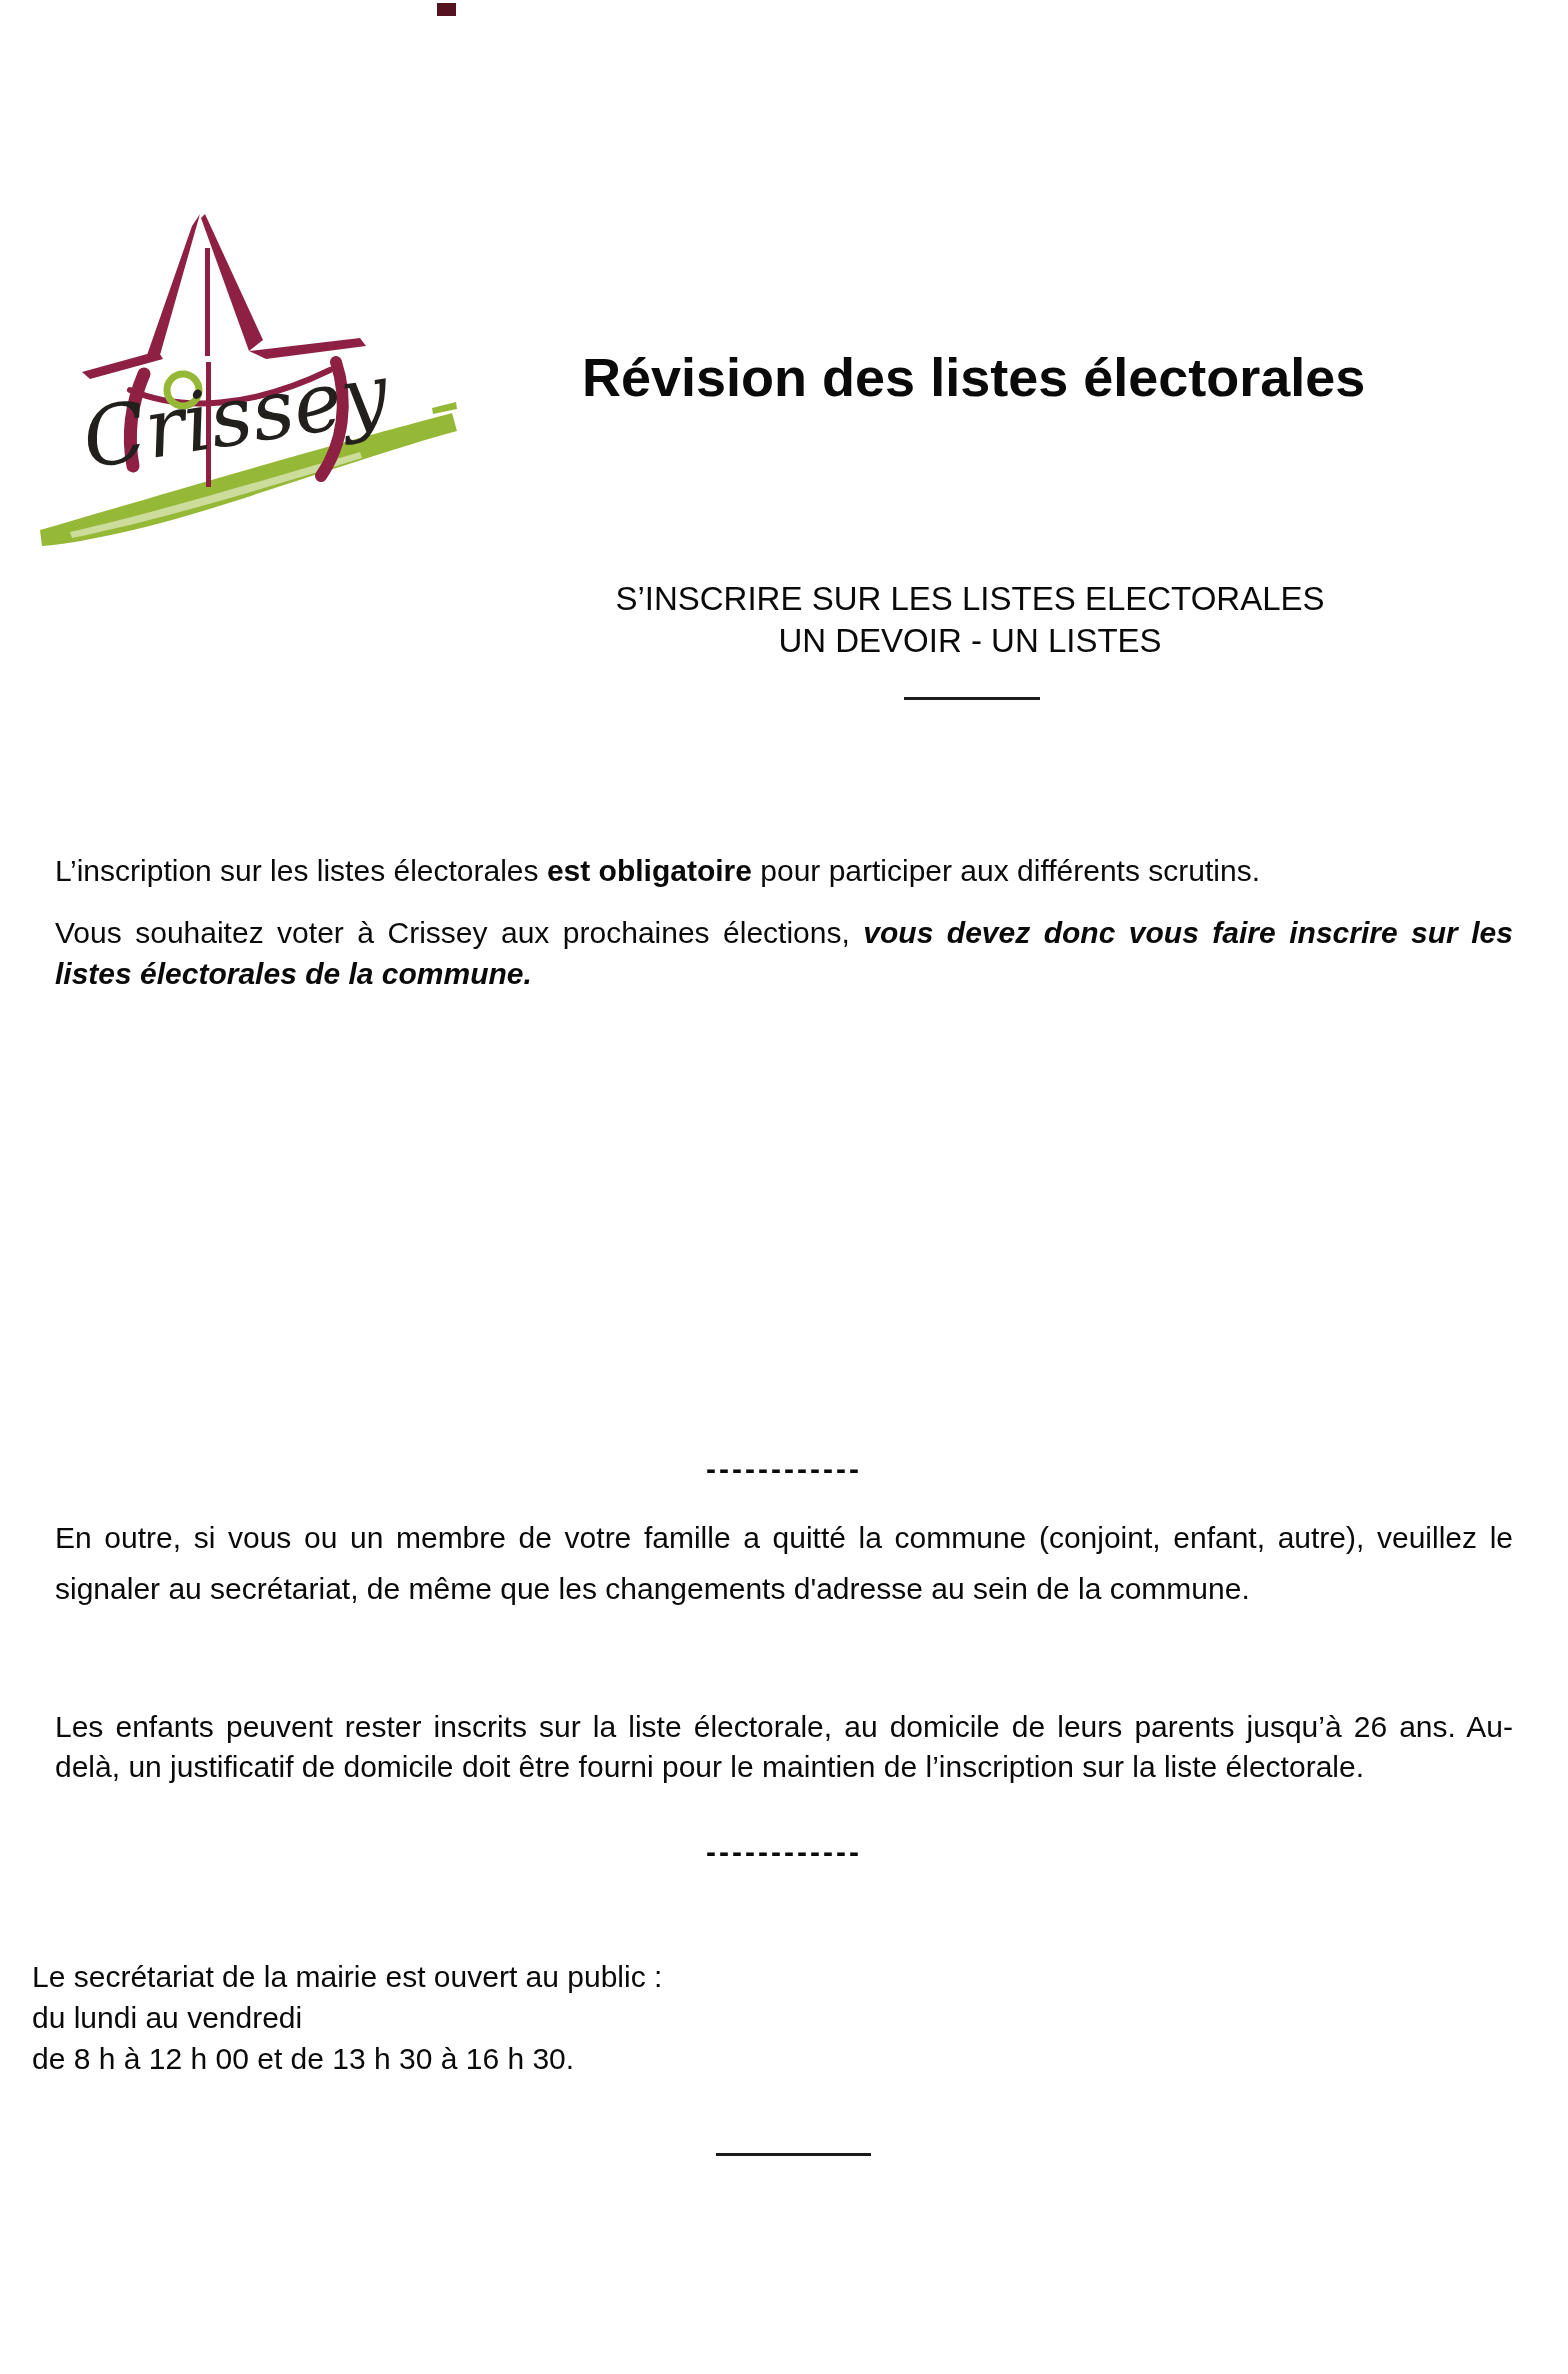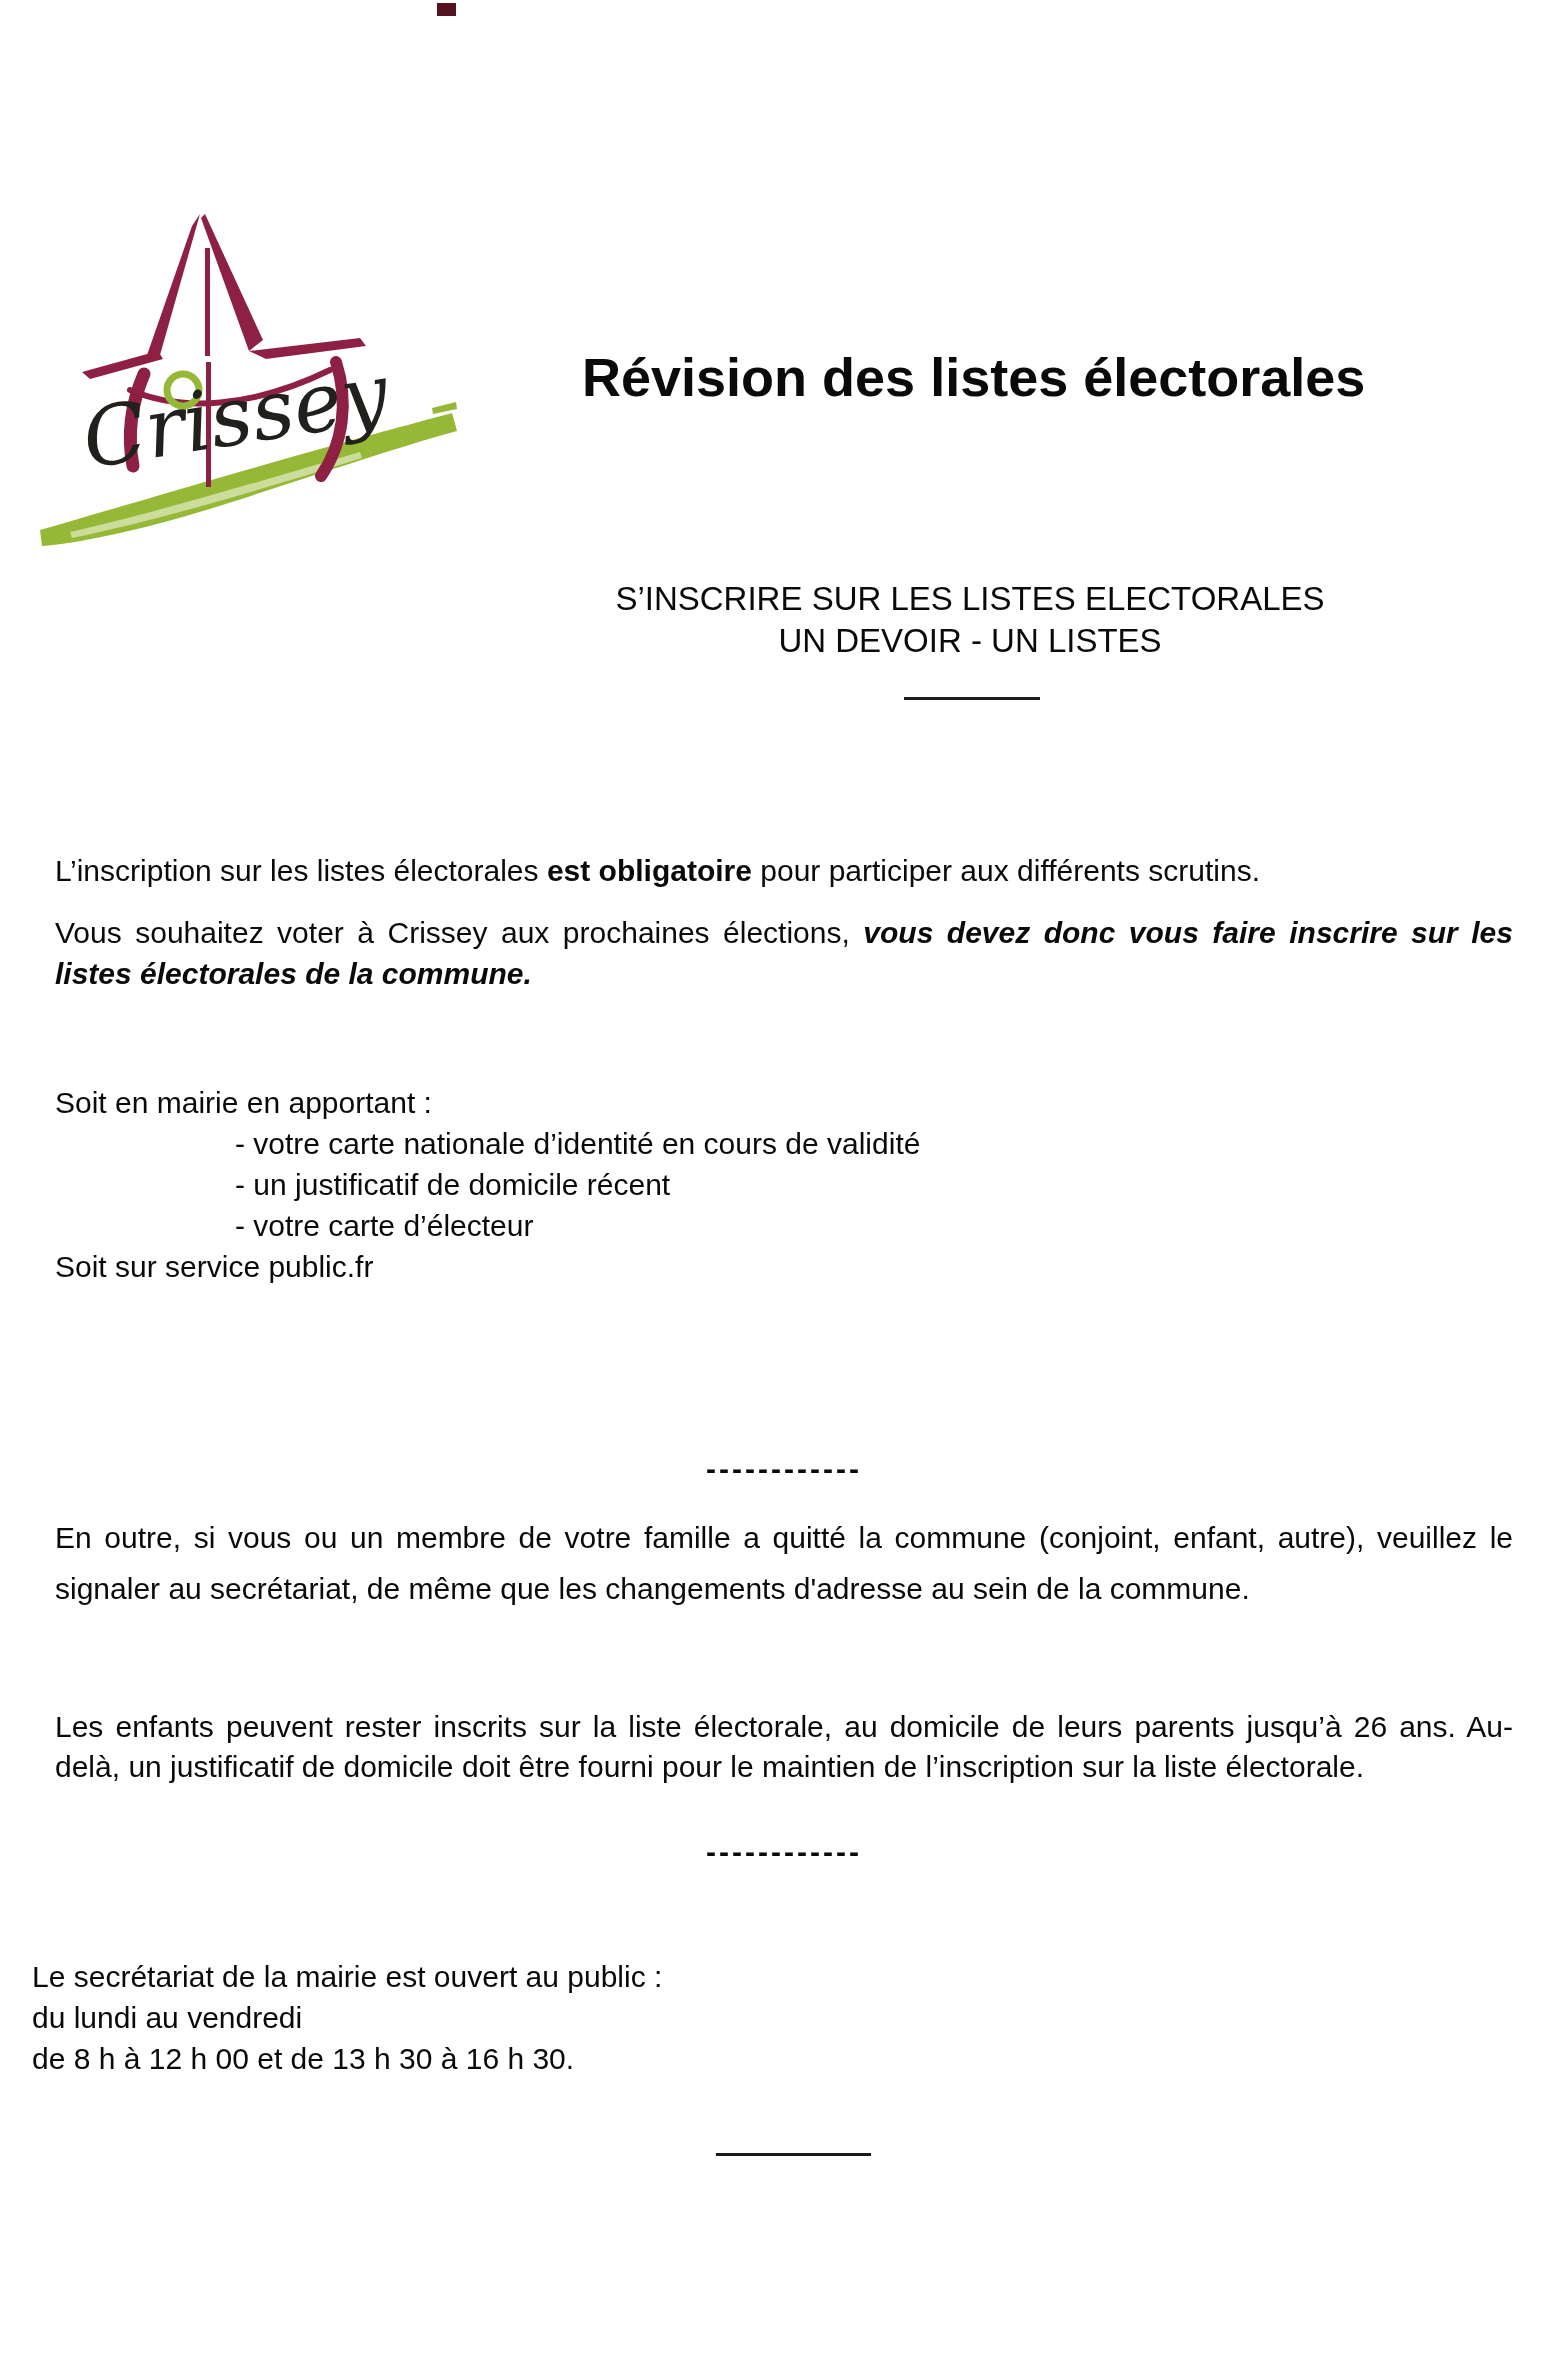--- a/index.html
+++ b/index.html
@@ -91,27 +91,20 @@
   <div class="subtitle">
     <div>S’INSCRIRE SUR LES LISTES ELECTORALES</div>
     <div>UN DEVOIR - UN LISTES</div>
   </div>
   <div class="subtitle-rule"></div>
 
   <div class="body-col p1"><span>L’inscription sur les listes électorales </span><span class="b">est obligatoire</span><span> pour participer aux différents scrutins.</span></div>
 
   <div class="body-col p2"><span>Vous souhaitez voter à Crissey aux prochaines élections, </span><span class="bi">vous devez donc vous faire inscrire sur les listes électorales de la commune.</span></div>
 
-  <div class="body-col p3">
-    <div>Soit en mairie en apportant :</div>
-    <div class="indent">- votre carte nationale d’identité en cours de validité</div>
-    <div class="indent">- un justificatif de domicile récent</div>
-    <div class="indent">- votre carte d’électeur</div>
-    <div>Soit sur service public.fr</div>
-  </div>
 
 
   <div class="sep sep1">------------</div>
 
   <div class="body-col p5">En outre, si vous ou un membre de votre famille a quitté la commune (conjoint, enfant, autre), veuillez le signaler au secrétariat, de même que les changements d'adresse au sein de la commune.</div>
 
   <div class="body-col p6">Les enfants peuvent rester inscrits sur la liste électorale, au domicile de leurs parents jusqu’à 26 ans. Au-delà, un justificatif de domicile doit être fourni pour le maintien de l’inscription sur la liste électorale.</div>
 
   <div class="sep sep2">------------</div>
 

